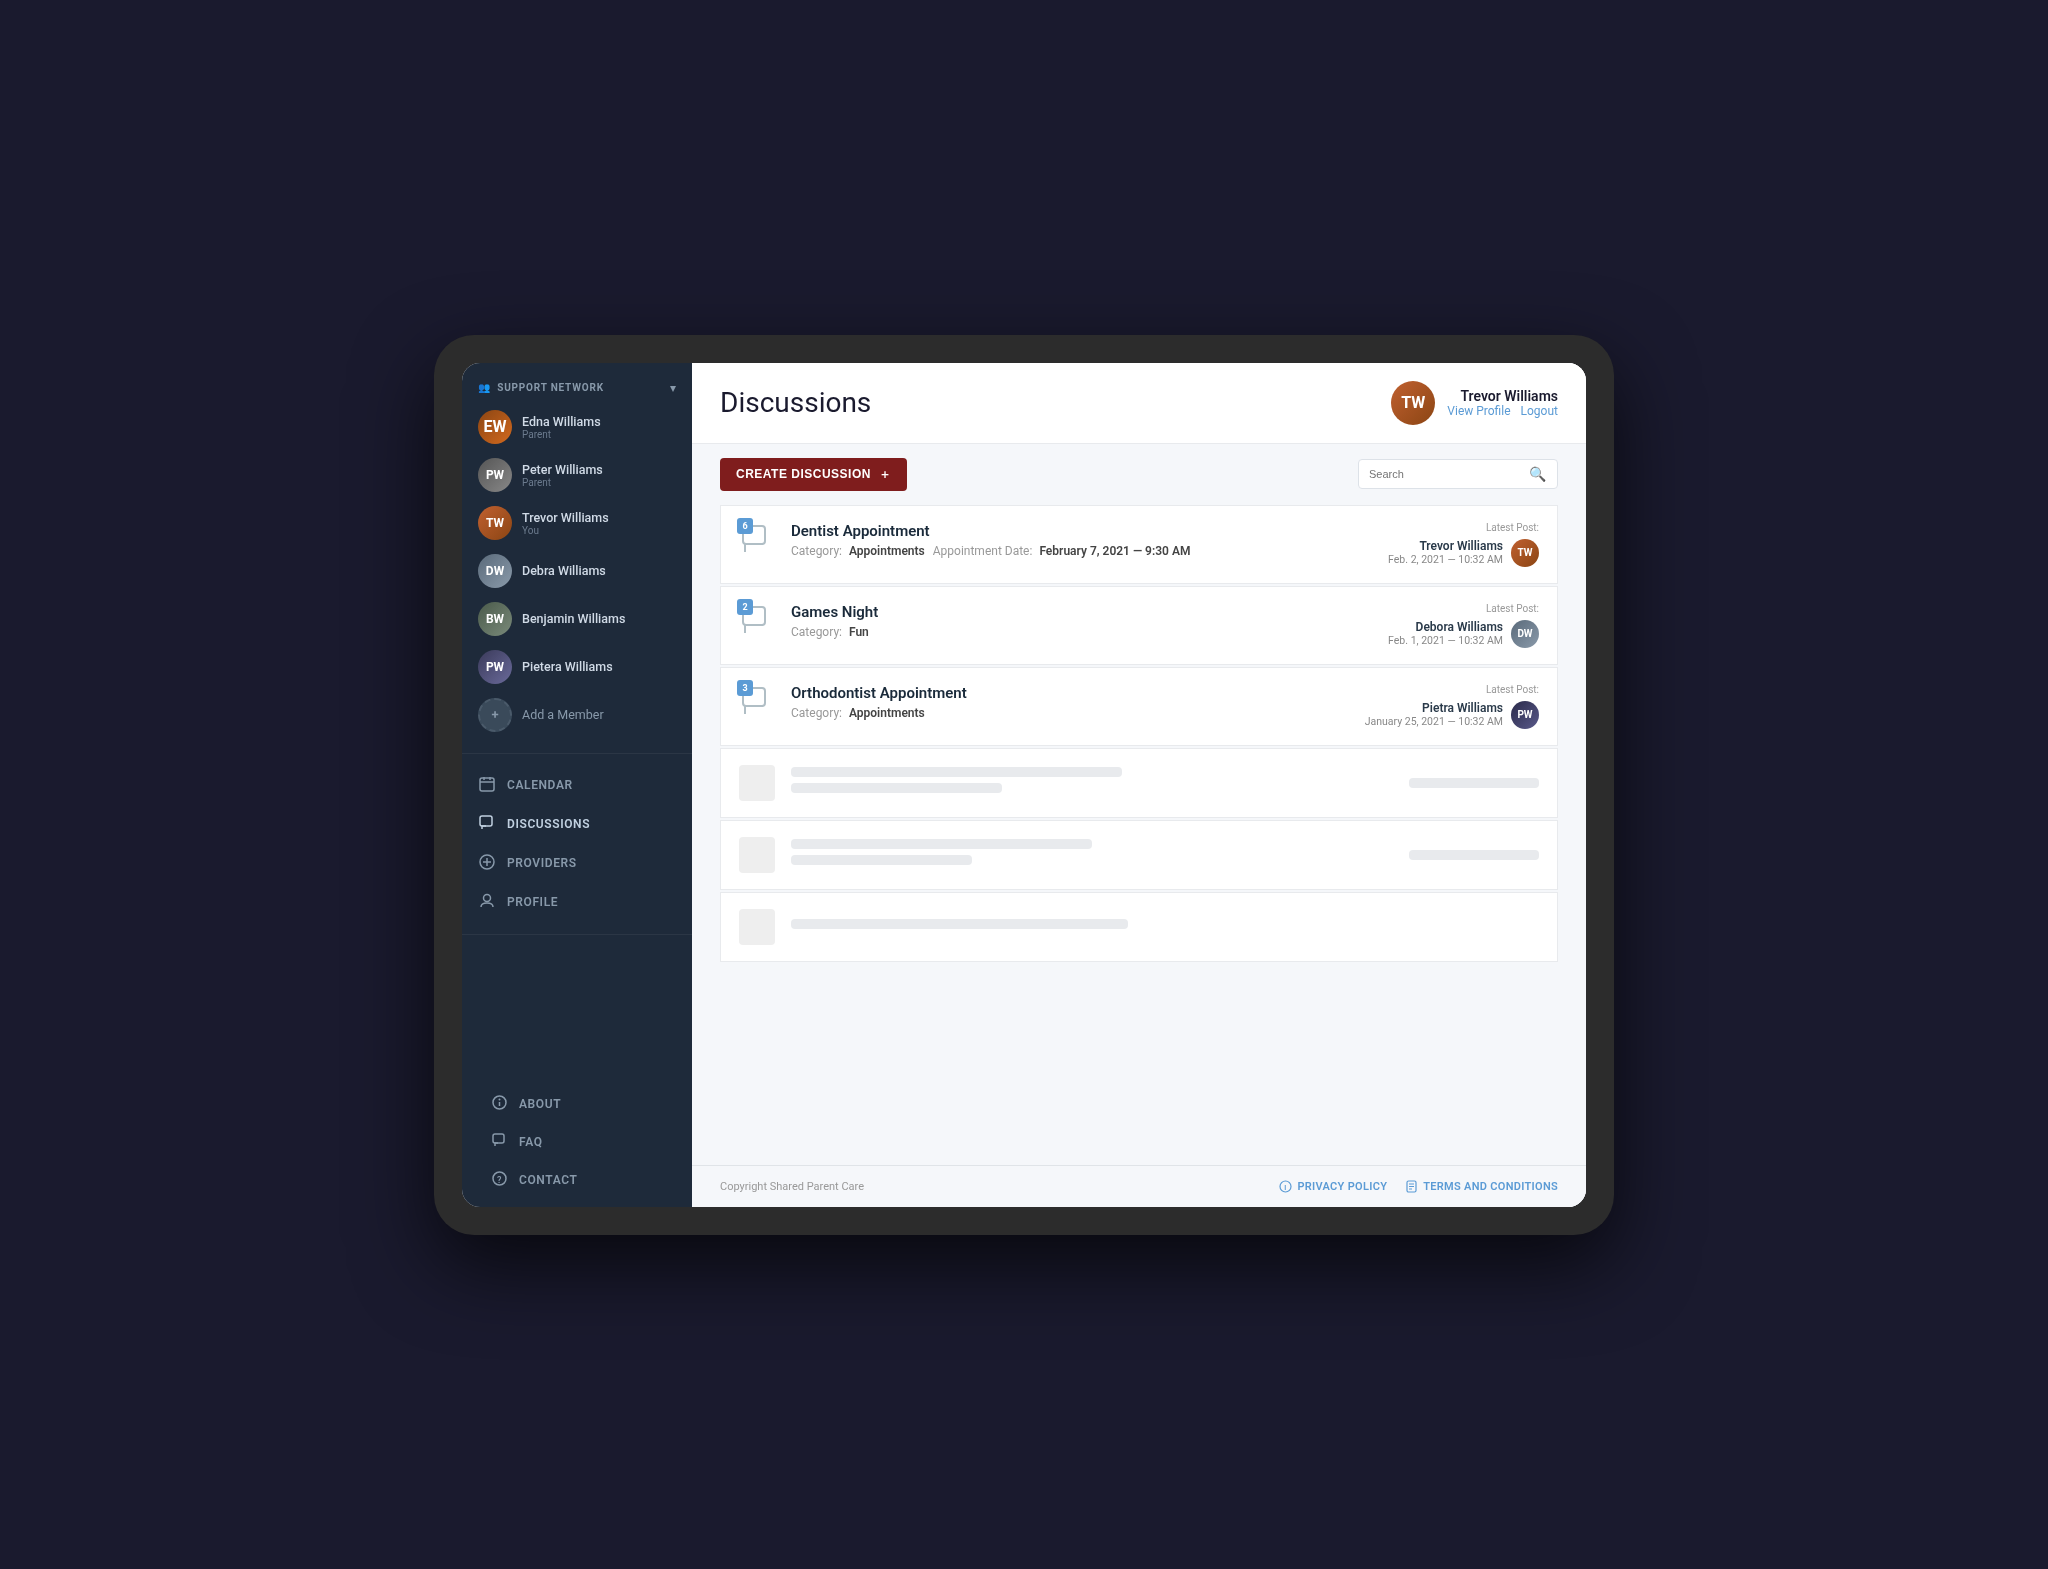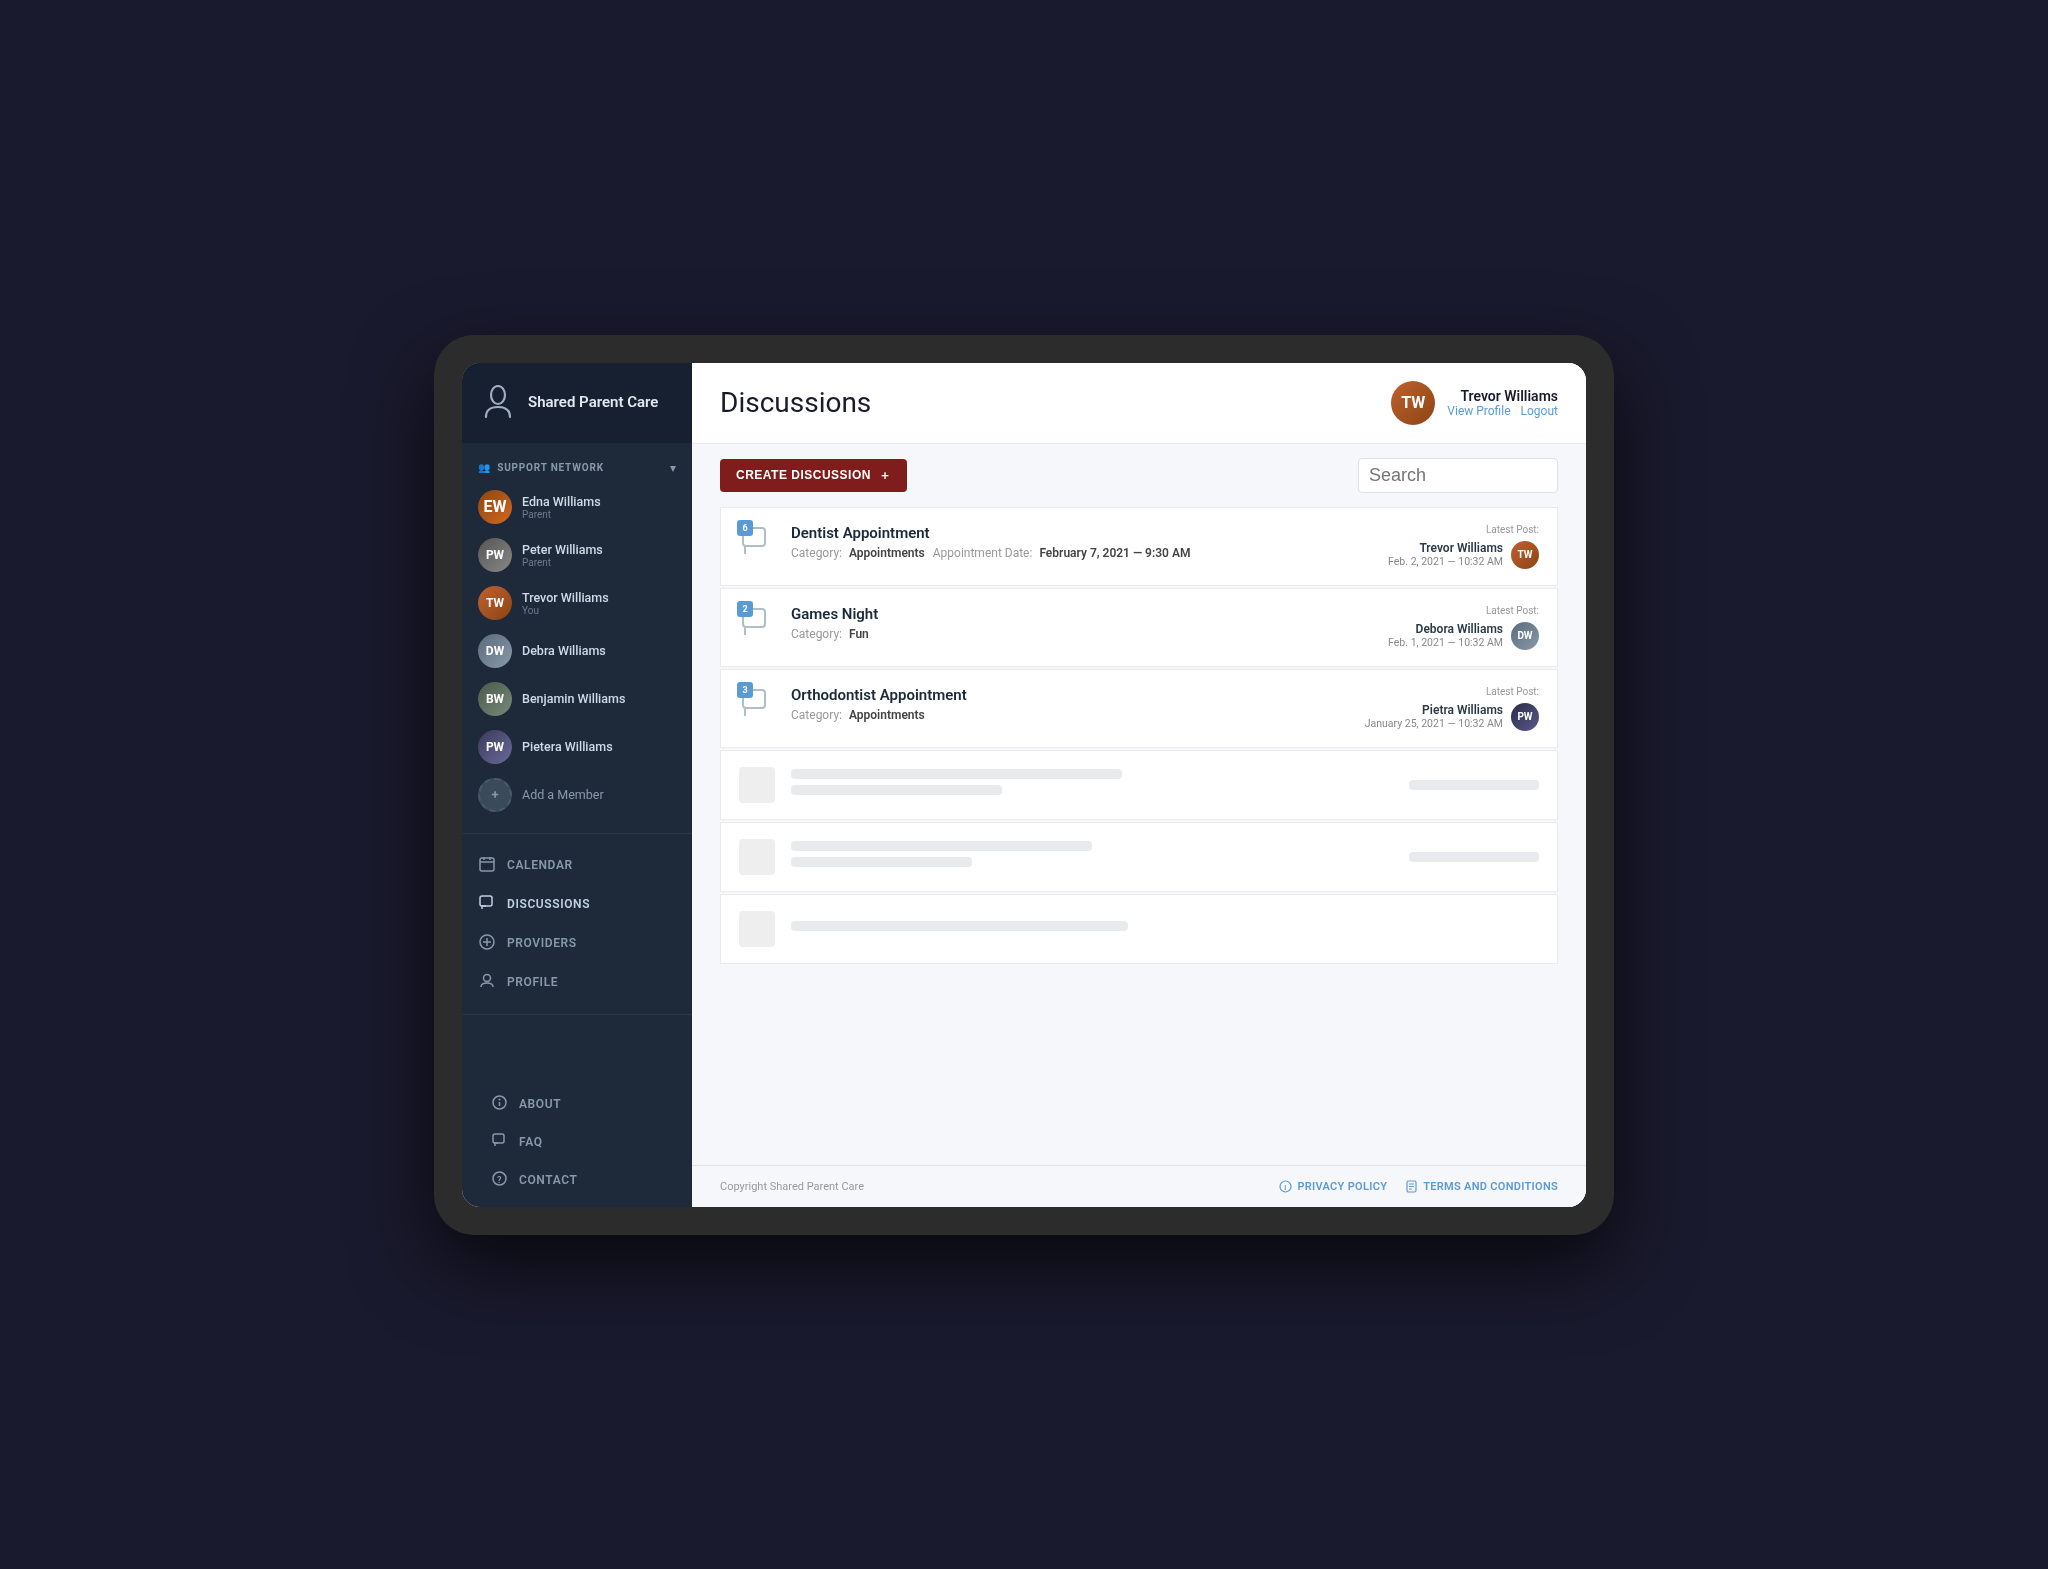--- a/index.html
+++ b/index.html
@@ -217,21 +217,21 @@
       background: #fff;
       border: 1px solid #dde2e8;
       border-radius: 4px;
       padding: 6px 10px;
       gap: 8px;
       width: 200px;
     }
     .search-input {
       border: none;
       outline: none;
-      font-size: 18px;
+      font-size: 11px;
       color: #ef4444;
       flex: 1;
       background: transparent;
     }
     .search-icon-btn { color: #999; font-size: 14px; cursor: pointer; }
     
     .discussions-list {
       flex: 1;
       overflow-y: auto;
       padding: 0 28px 20px 28px;
@@ -377,27 +377,20 @@
     .av-trevor-lg { background: linear-gradient(135deg, #c06030, #8b4513); }
   </style>
 </head>
 <body>
 
 <div class="tablet-frame">
   <div class="tablet-screen">
 
     <div class="sidebar">
 
-      <div class="sidebar-logo">
-        <svg class="logo-icon" viewBox="0 0 36 36" fill="none" xmlns="http://www.w3.org/2000/svg">
-          <ellipse cx="18" cy="10" rx="7" ry="9" stroke="#a0aec0" stroke-width="2.2" fill="none"></ellipse>
-          <path d="M6 32 Q6 22 18 22 Q30 22 30 32" stroke="#a0aec0" stroke-width="2.2" fill="none" stroke-linecap="round"></path>
-        </svg>
-        <span class="logo-text">Shared Parent Care</span>
-      </div>
 
       <div class="support-network-section">
         <div class="support-network-header">
           <span class="support-network-label">
             <span>👥</span>
             <span>SUPPORT NETWORK</span>
           </span>
           <span class="chevron-icon">▾</span>
         </div>
 

